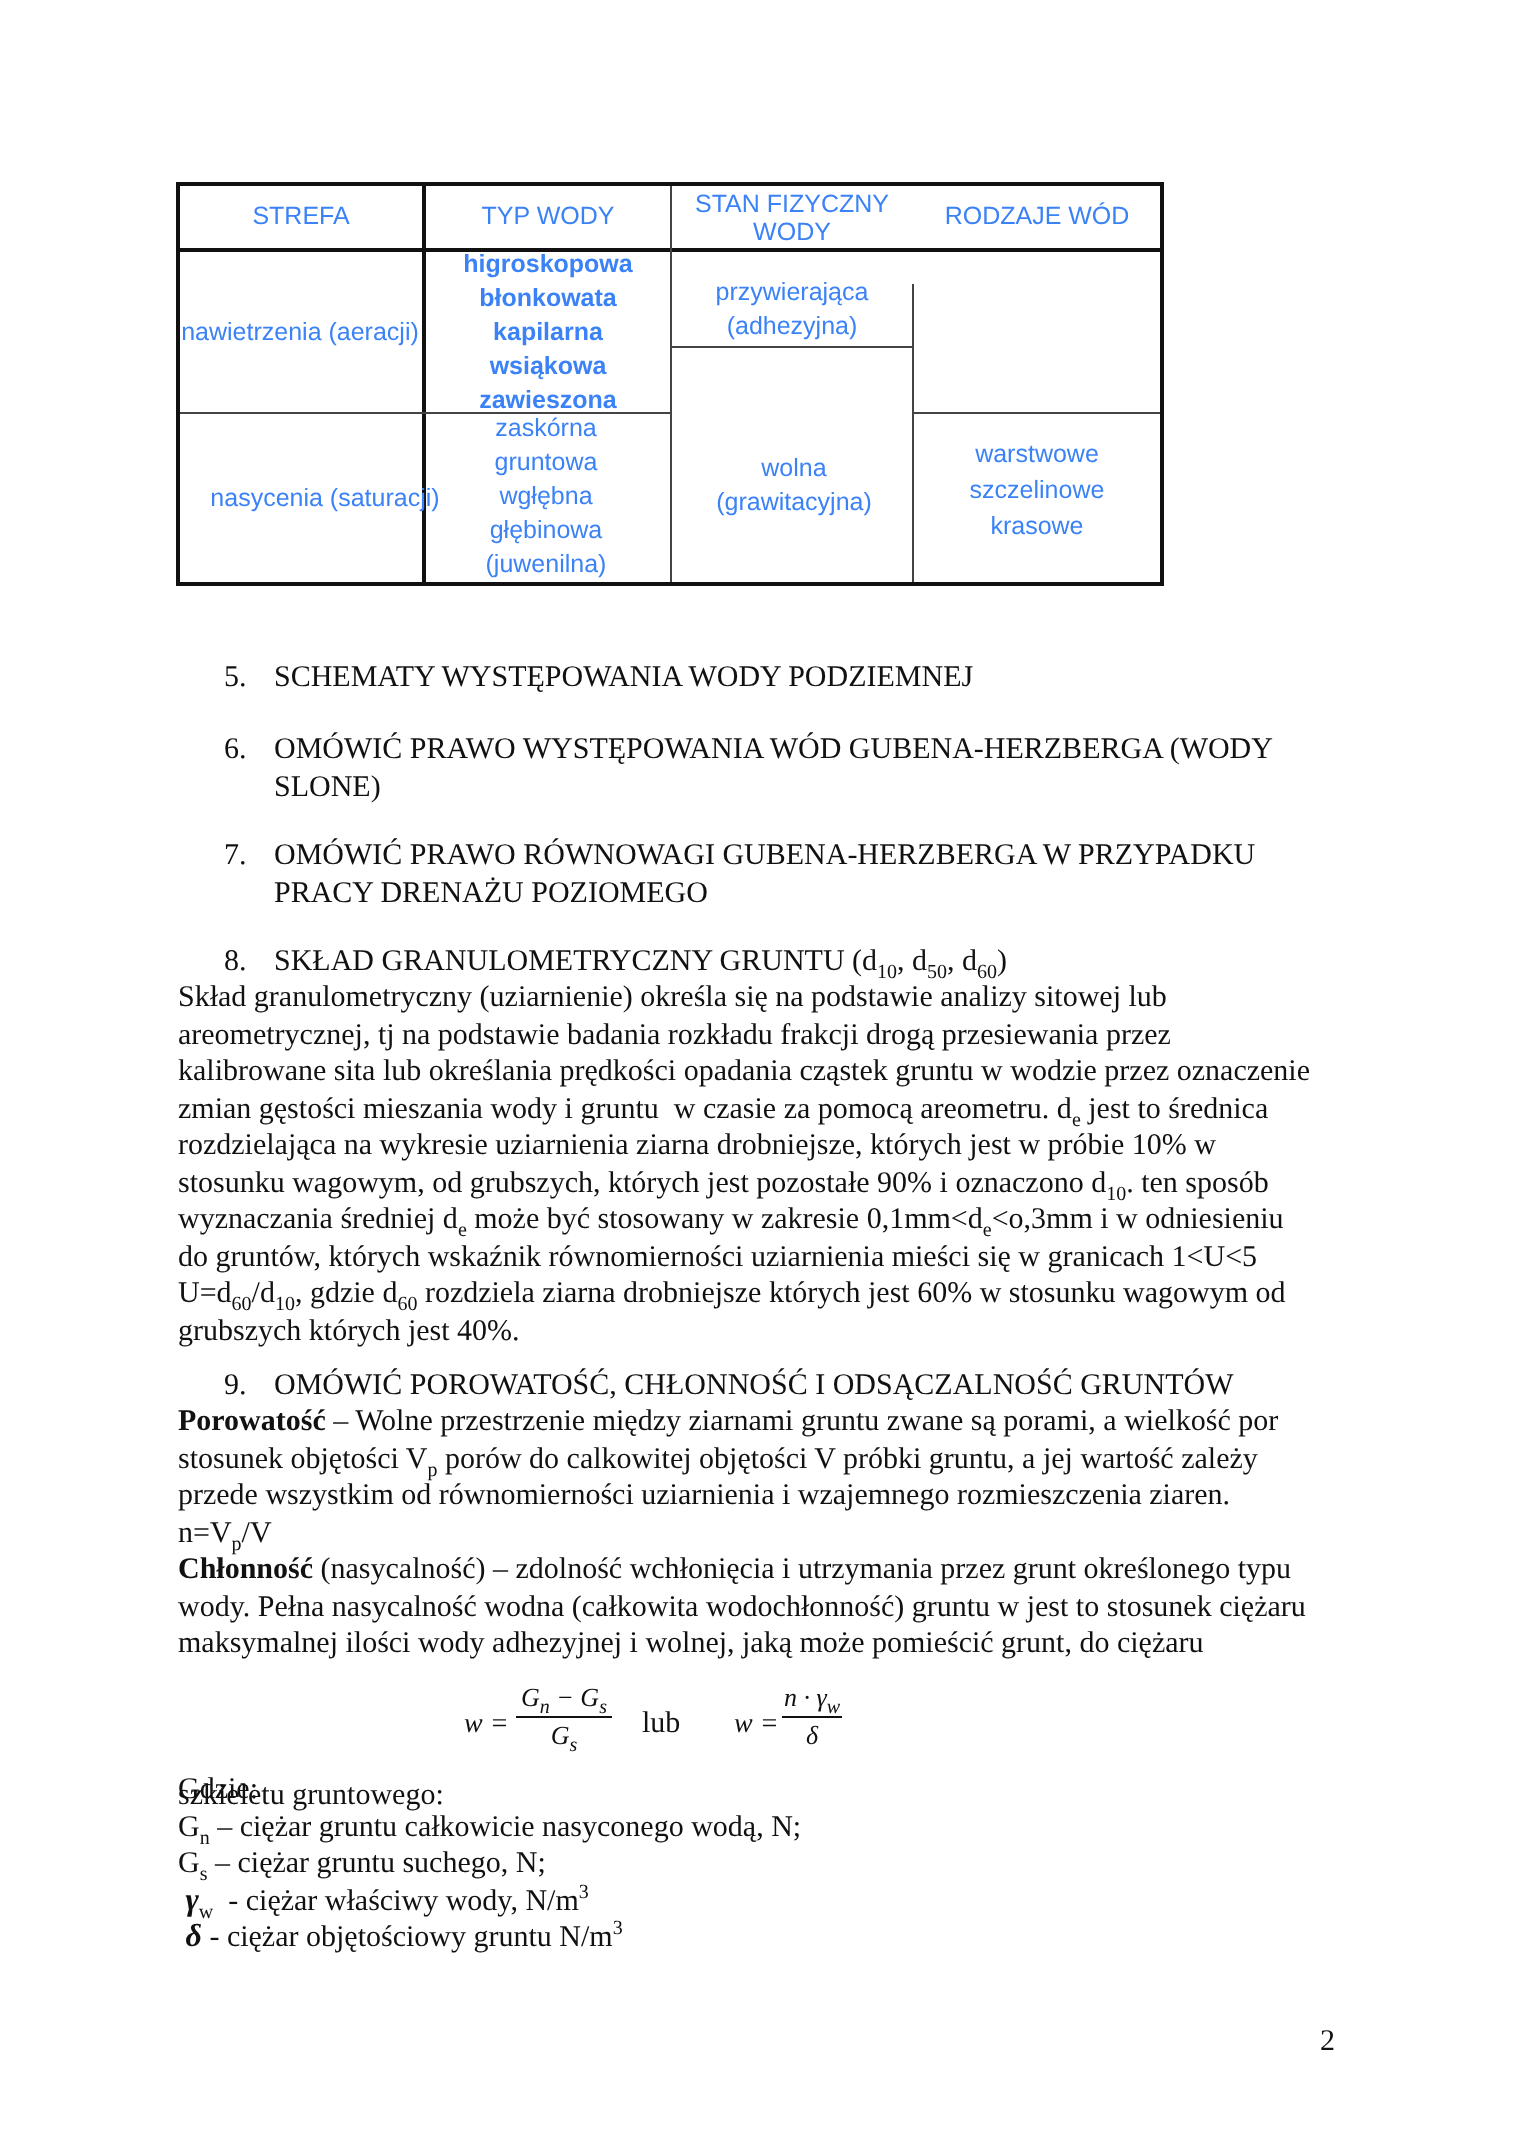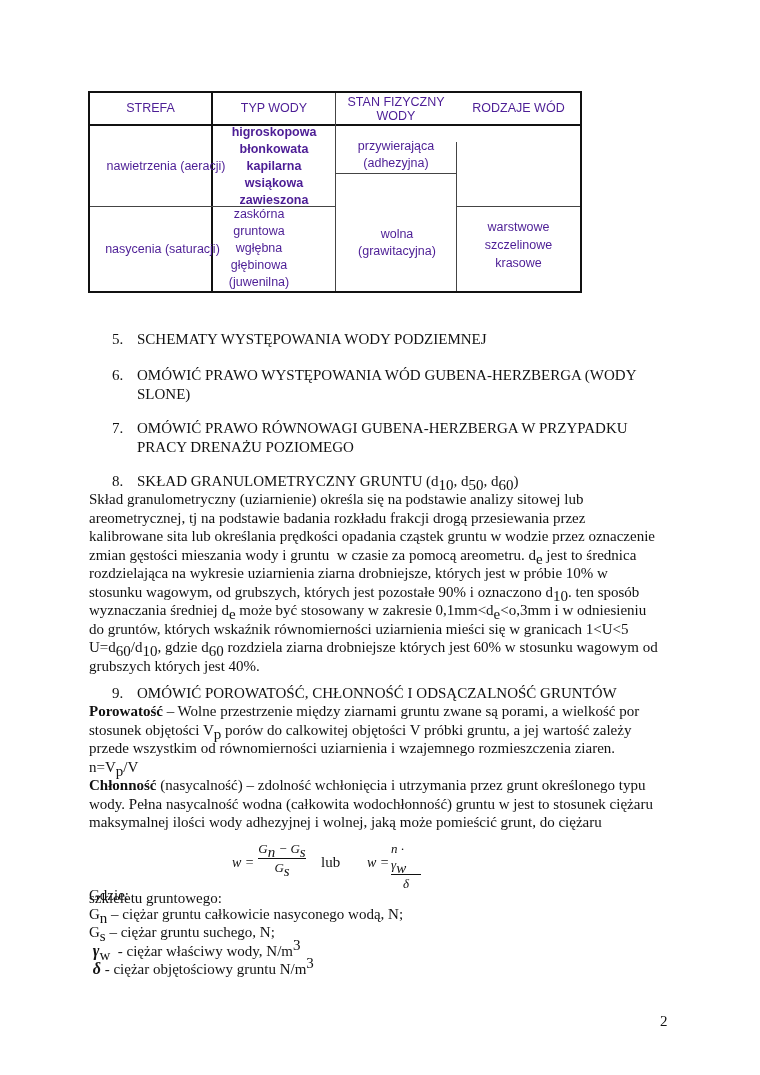--- a/index.html
+++ b/index.html
@@ -2,34 +2,34 @@
 <html><head>
 <meta charset="utf-8">
 <style>
   html, body { margin: 0; padding: 0; background: #ffffff; }
   body { width: 760px; height: 1075px; position: relative; overflow: hidden; color: #111; }
   .page { position: absolute; left: 0; top: 0; width: 760px; height: 1075px; }
 
   
   .tbl { position: absolute; left: 88px; top: 91px; width: 494px; height: 202px;
          border: 2px solid #111; box-sizing: border-box;
-         font-family: "Liberation Sans", sans-serif; font-size: 12.5px; color: #4c1d95; }
+         font-family: "Liberation Sans", sans-serif; font-size: 12.5px; color: #3b82f6; }
   .cell { position: absolute; display: flex; flex-direction: column; align-items: center; justify-content: center;
           text-align: center; line-height: 17px; box-sizing: border-box; }
   .vline { position: absolute; background: #111; }
   .hline { position: absolute; background: #111; }
   .thin { background: #444; }
 
   
   .serif { font-family: "Liberation Serif", serif; font-size: 15px; line-height: 18.5px; color: #111; }
   .para { position: absolute; left: 89px; width: 600px; }
   .item { position: absolute; left: 112px; width: 560px; }
   .item .num { position: absolute; left: 0; }
   .item .txt { position: absolute; left: 25px; width: 540px; }
-  sub, sup { font-size: 15px; line-height: 0; }
+  sub, sup { font-size: 10px; line-height: 0; }
   b { font-weight: bold; }
 
   .formula { position: absolute; font-family: "Liberation Serif", serif; font-style: italic; font-size: 14px; }
   .frac { position: absolute; display: flex; flex-direction: column; align-items: center; }
   .frac .bar { height: 1px; background: #111; width: 100%; margin: 1px 0; }
 
   .pagenum { position: absolute; left: 660px; top: 1013px; font-family: "Liberation Serif", serif; font-size: 15px; }
 </style>
 </head>
 <body>
@@ -46,32 +46,32 @@
 
     <div class="hline thin" style="left:0;top:113px;width:246px;height:1px;"></div>
     <div class="hline thin" style="left:245px;top:80px;width:122px;height:1px;"></div>
     <div class="hline thin" style="left:366px;top:113px;width:124px;height:1px;"></div>
 
     <div class="cell" style="left:0;top:0;width:121px;height:31px;">STREFA</div>
     <div class="cell" style="left:123px;top:0;width:122px;height:31px;">TYP WODY</div>
     <div class="cell" style="left:250px;top:0;width:112px;height:31px;line-height:14px;padding-top:0;">STAN FIZYCZNY WODY</div>
     <div class="cell" style="left:367px;top:0;width:123px;height:31px;">RODZAJE WÓD</div>
 
-    <div class="cell" style="left:16px;top:33px;width:120px;height:80px;white-space:nowrap;">nawietrzenia (aeracji)</div>
+    <div class="cell" style="left:0;top:33px;width:120px;height:80px;white-space:nowrap;">nawietrzenia (aeracji)</div>
     <div class="cell" style="left:123px;top:33px;width:122px;height:80px;font-weight:bold;">
       <span>higroskopowa</span>
       <span>błonkowata</span>
       <span>kapilarna</span>
       <span>wsiąkowa</span>
       <span>zawieszona</span>
     </div>
     <div class="cell" style="left:252px;top:44px;width:108px;height:36px;">przywierająca (adhezyjna)</div>
 
     <div class="cell" style="left:0;top:114px;width:145px;height:84px;white-space:nowrap;">nasycenia (saturacji)</div>
-    <div class="cell" style="left:108px;top:112px;width:122px;height:86px;">
+    <div class="cell" style="left:122px;top:112px;width:122px;height:86px;">
       <span>zaskórna</span>
       <span>gruntowa</span>
       <span>wgłębna</span>
       <span>głębinowa</span>
       <span>(juwenilna)</span>
     </div>
     <div class="cell" style="left:262px;top:118px;width:90px;height:64px;">wolna (grawitacyjna)</div>
     <div class="cell" style="left:367px;top:114px;width:123px;height:76px;line-height:18px;">
       <span>warstwowe</span>
       <span>szczelinowe</span>

